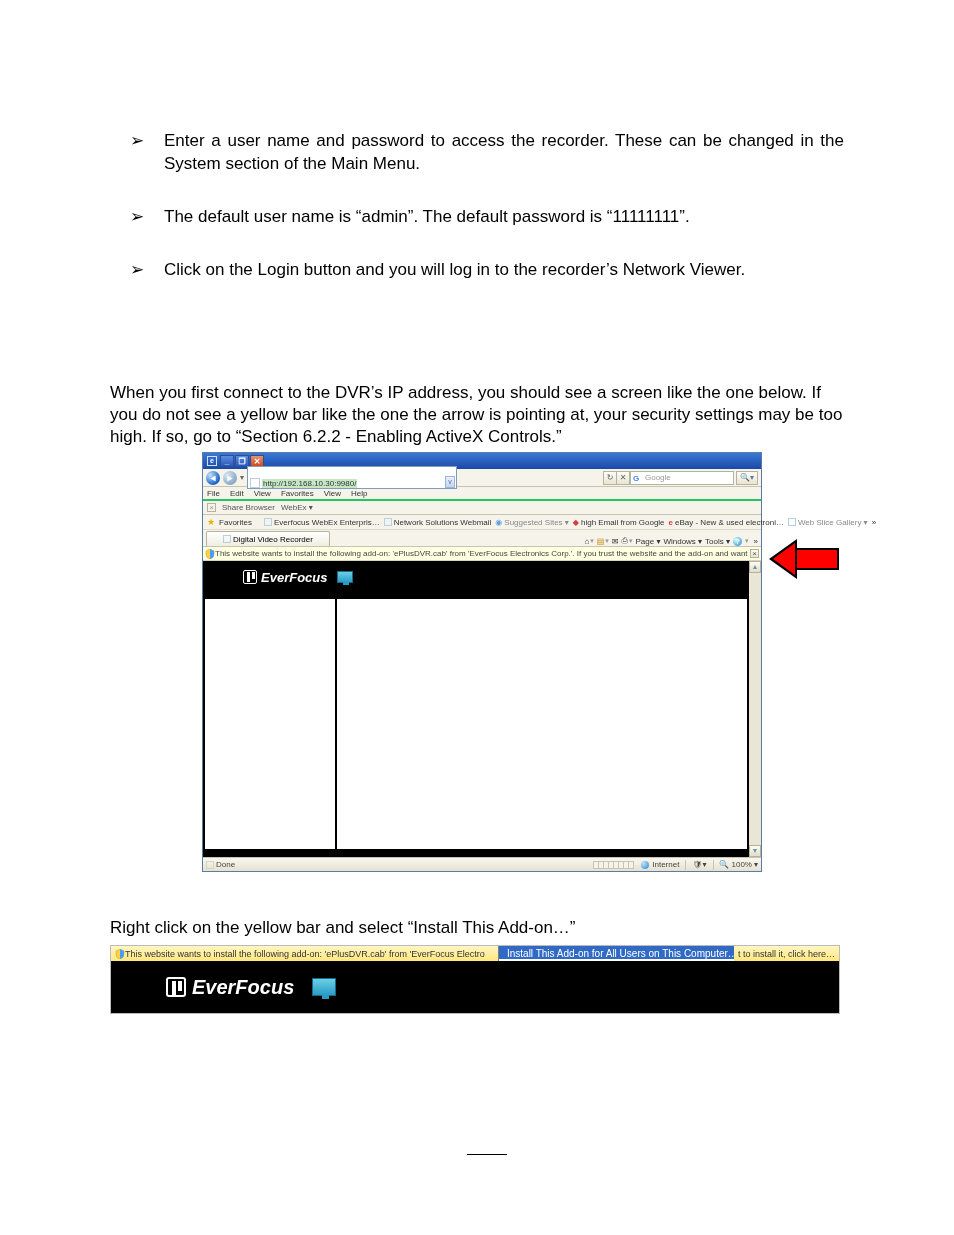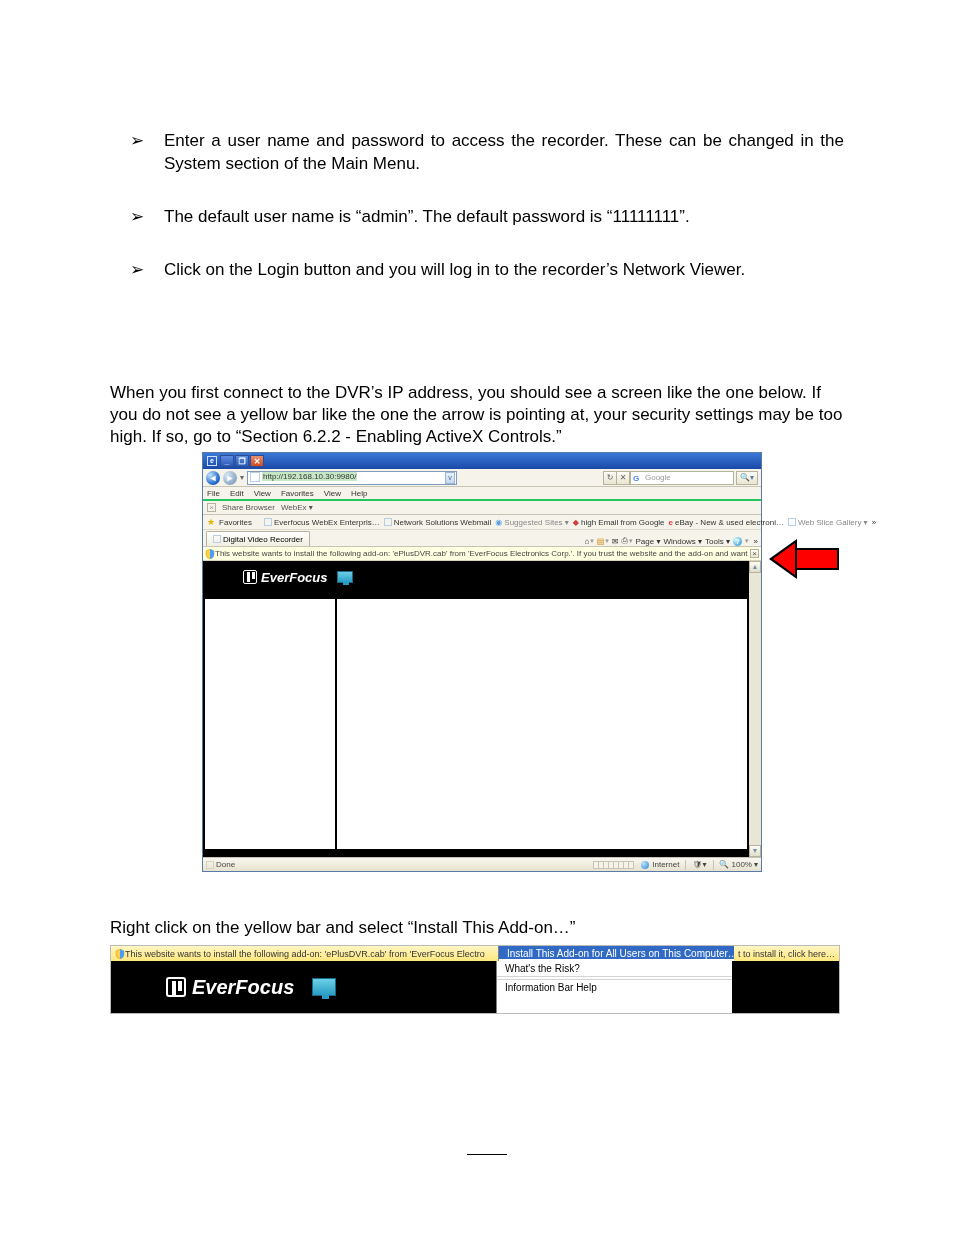--- a/index.html
+++ b/index.html
@@ -121,21 +121,21 @@
     border-bottom: 1px solid #c8c4b4;
   }
   .nav-circle {
     width: 14px; height: 14px; border-radius: 50%;
     background: radial-gradient(circle at 30% 30%, #bfe2ff, #1b63c8 70%);
     color: #fff; font-size: 9px; display:flex; align-items:center; justify-content:center;
   }
   .nav-circle.dis { background: radial-gradient(circle at 30% 30%, #d8e8f5, #8aa8c6 70%); }
   .addr-box {
     flex: 1 1 200px; max-width: 210px;
-    display: flex; align-items: flex-start; height: 14px;
+    display: flex; align-items: flex-end; height: 23px;
     border: 1px solid #7f9db9; background: #fff;
   }
   .addr-ico { width: 10px; height: 10px; margin: 0 2px; border: 1px solid #b8cde6; }
   .addr-text { font-size: 8px; color: #333; padding-left: 1px; background:#c5e7c5; padding:0 1px;}
   .addr-drop { margin-left: auto; margin-right: 1px; width: 10px; height: 12px; background: linear-gradient(#e8f0fb,#c4d6ee); border:1px solid #9bb4d8; color:#4a6fa6; font-size:7px; text-align:center; line-height:10px;}
   .search-group { display:flex; margin-left:auto; }
   .search-btns { display:flex; }
   .sb { width: 14px; height: 14px; border:1px solid #b6b29e; background:linear-gradient(#fdfcf5,#e9e5d2); margin-left:-1px; display:flex;align-items:center;justify-content:center; font-size:8px; color:#666;}
   .search-box { display:flex; align-items:center; border:1px solid #aeb59a; background:#fff; height:14px; width:104px;}
   .search-ico { width:10px; height:10px; margin:0 2px; }
@@ -163,21 +163,21 @@
   }
   .favstar { color:#e6b400; font-size:9px; }
   .favlabel { color:#333; }
   .favsep { width:1px; height:12px; background:#c8c4b4; margin:0 2px;}
   .favlink { color:#333; display:flex; align-items:center; gap:2px; white-space:nowrap; }
   .favlink .icn { width:8px; height:8px; border:1px solid #b8cde6;}
   .favlink.sug { color:#888;}
   .chev { margin-left:auto; font-size:8px; color:#333;}
   
   .tabrow { height:17px; display:flex; align-items:flex-end; background:#f5f3ea; border-bottom:1px solid #c8c4b4; padding:0 3px; font-size:8px;}
-  .tab { height:15px; background:linear-gradient(#fff,#f0eee1); border:1px solid #b6b29e; border-bottom:none; border-radius:2px 2px 0 0; padding:1px 6px; display:flex; align-items:center; gap:2px;}
+  .tab { height:15px; background:linear-gradient(#fff,#f0eee1); border:1px solid #b6b29e; border-bottom:none; border-radius:2px 2px 0 0; padding:1px 16px; display:flex; align-items:center; gap:2px;}
   .tab .icn { width:8px; height:8px; border:1px solid #b8cde6;}
   .tabtools { margin-left:auto; display:flex; align-items:center; gap:3px; color:#333;}
   .tabtools .ti { display:flex; align-items:center; gap:1px;}
   .tabtools .ti .ico { font-size:8px; }
   .tabtools .drop {font-size:7px; color:#999;}
   .help-circle { width:9px;height:9px;border-radius:50%;background:radial-gradient(circle at 30% 30%,#cff,#2c88d2);color:#fff;font-weight:bold;font-size:7px;display:flex;align-items:center;justify-content:center;}
   
   .infobar {
     display:flex; align-items:center;
     background:#ffffe1; border-bottom:1px solid #d8d4bc;
@@ -491,22 +491,18 @@
       </div>
     </div>
     <div class="ss2-body">
       <div class="ss2-left">
         <div class="ef-logo-big">
           <span class="ef-mark-big"></span>
           <span>EverFocus</span>
         </div>
         <div class="monitor-ico-big"></div>
       </div>
-      <div class="ctx-menu">
-        <div class="ctx-item">What's the Risk?</div>
-        <div class="ctx-item last" style="border-top:1px solid #d4d4d4;margin-top:2px;">Information Bar Help</div>
-      </div>
       <div style="width:107px;background:#000;"></div>
     </div>
   </div>
 
   <hr class="hr-foot">
 </div>
 
 </body></html>

